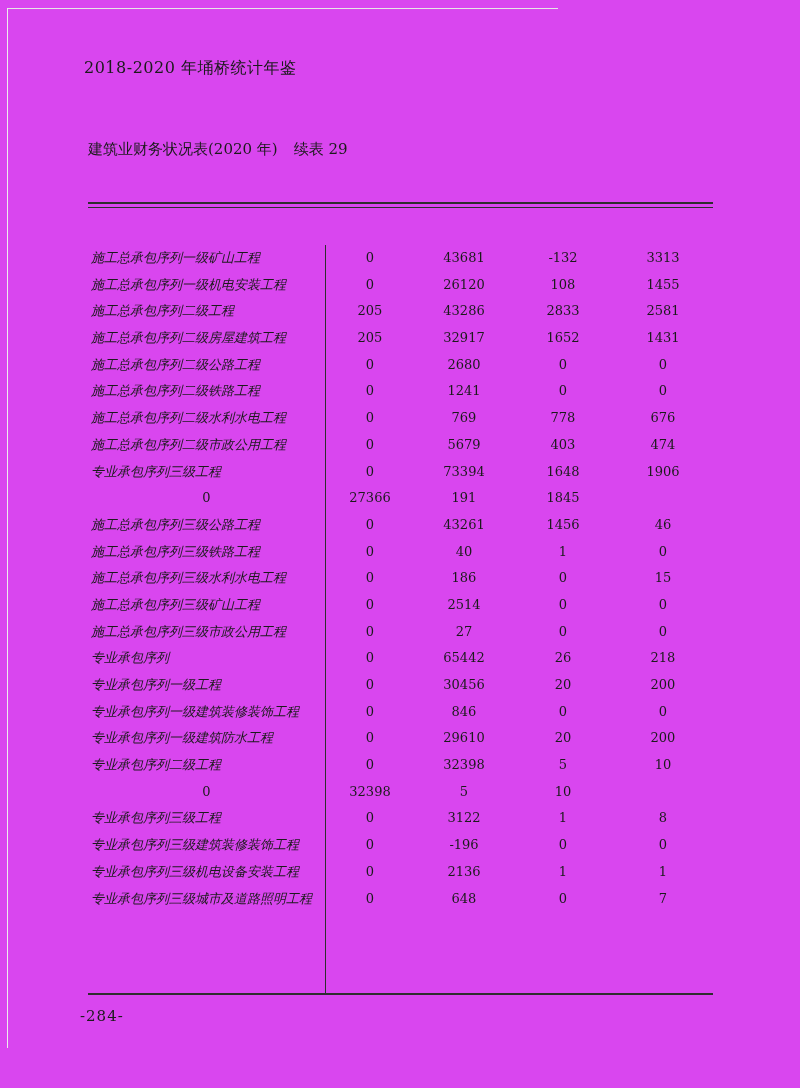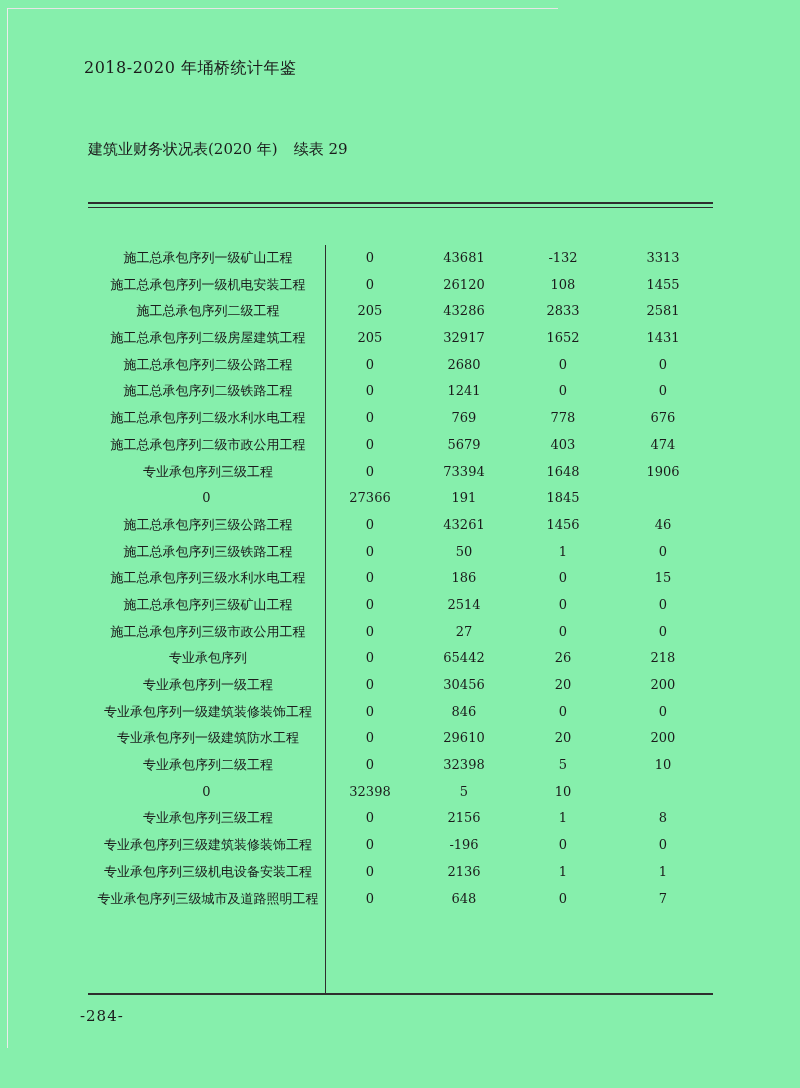--- a/index.html
+++ b/index.html
@@ -1,20 +1,20 @@
 <!DOCTYPE html>
 <html><head>
 <meta charset="utf-8">
 <style>
   html, body { margin: 0; padding: 0; background: #ffffff; }
   .page {
     position: relative;
     width: 800px;
     height: 1088px;
-    background: #86efac;
+    background: #d946ef;
     font-family: "DejaVu Serif", "Liberation Serif", serif;
     color: #1b1b1b;
     overflow: hidden;
   }
   
   .edge-top {
     position: absolute; top: 8px; left: 8px;
     width: 550px; height: 1px; background: #e6e6e6;
   }
   .edge-left {
@@ -60,21 +60,21 @@
   }
   .th + .th { border-left: 1px solid #2e2e2e; }
 
   .tbody { position: absolute; top: 43px; left: 0; right: 0; }
   .trow {
     display: grid;
     grid-template-columns: 237px 90px 98px 100px 100px;
     height: 26.7px; line-height: 26.7px;
     white-space: nowrap;
   }
-  .cell.stub { text-align: center; padding-left: 3px; overflow: hidden; }
+  .cell.stub { text-align: left; padding-left: 3px; overflow: hidden; font-style: italic; }
   .cell.num  { text-align: center; }
 
   .stub-divider {
     position: absolute; left: 237px; top: 43px;
     width: 1px; height: 750px; background: #2e2e2e;
   }
   .bottom-rule {
     position: absolute; left: 0; right: 0; bottom: 0;
     height: 2px; background: #2e2e2e;
   }
@@ -172,21 +172,21 @@
         <div class="trow">
           <div class="cell stub">施工总承包序列三级公路工程</div>
           <div class="cell num">0</div>
           <div class="cell num">43261</div>
           <div class="cell num">1456</div>
           <div class="cell num">46</div>
         </div>
         <div class="trow">
           <div class="cell stub">施工总承包序列三级铁路工程</div>
           <div class="cell num">0</div>
-          <div class="cell num">50</div>
+          <div class="cell num">40</div>
           <div class="cell num">1</div>
           <div class="cell num">0</div>
         </div>
         <div class="trow">
           <div class="cell stub">施工总承包序列三级水利水电工程</div>
           <div class="cell num">0</div>
           <div class="cell num">186</div>
           <div class="cell num">0</div>
           <div class="cell num">15</div>
         </div>
@@ -241,21 +241,21 @@
         </div>
         <div class="trow">
           <div class="cell num">0</div>
           <div class="cell num">32398</div>
           <div class="cell num">5</div>
           <div class="cell num">10</div>
         </div>
         <div class="trow">
           <div class="cell stub">专业承包序列三级工程</div>
           <div class="cell num">0</div>
-          <div class="cell num">2156</div>
+          <div class="cell num">3122</div>
           <div class="cell num">1</div>
           <div class="cell num">8</div>
         </div>
         <div class="trow">
           <div class="cell stub">专业承包序列三级建筑装修装饰工程</div>
           <div class="cell num">0</div>
           <div class="cell num">-196</div>
           <div class="cell num">0</div>
           <div class="cell num">0</div>
         </div>

